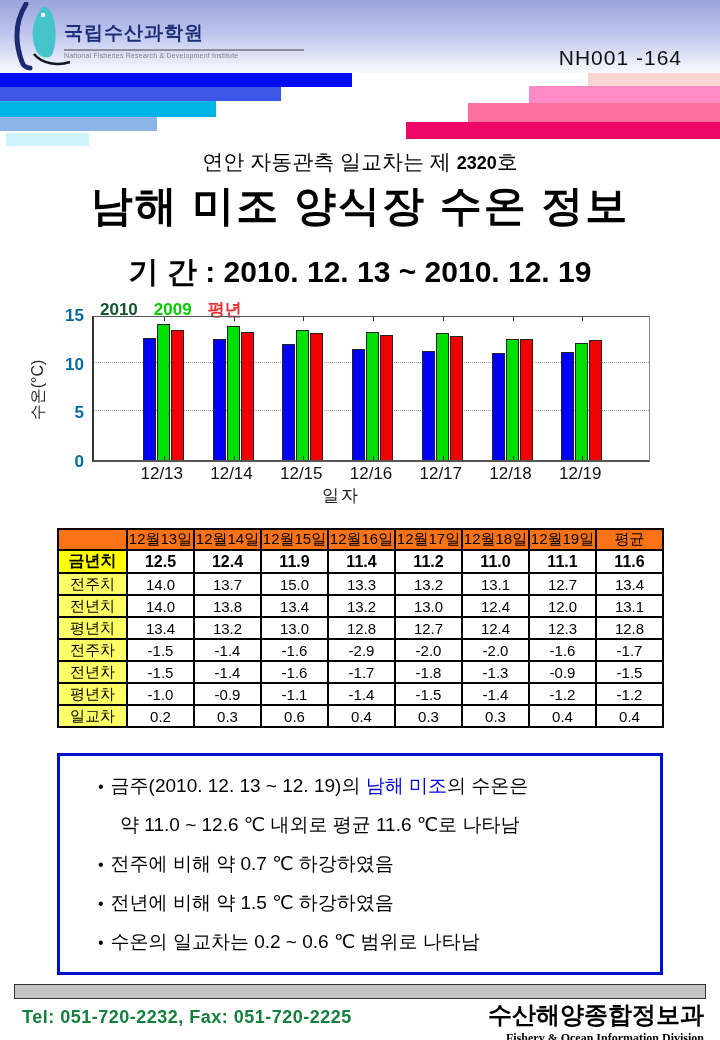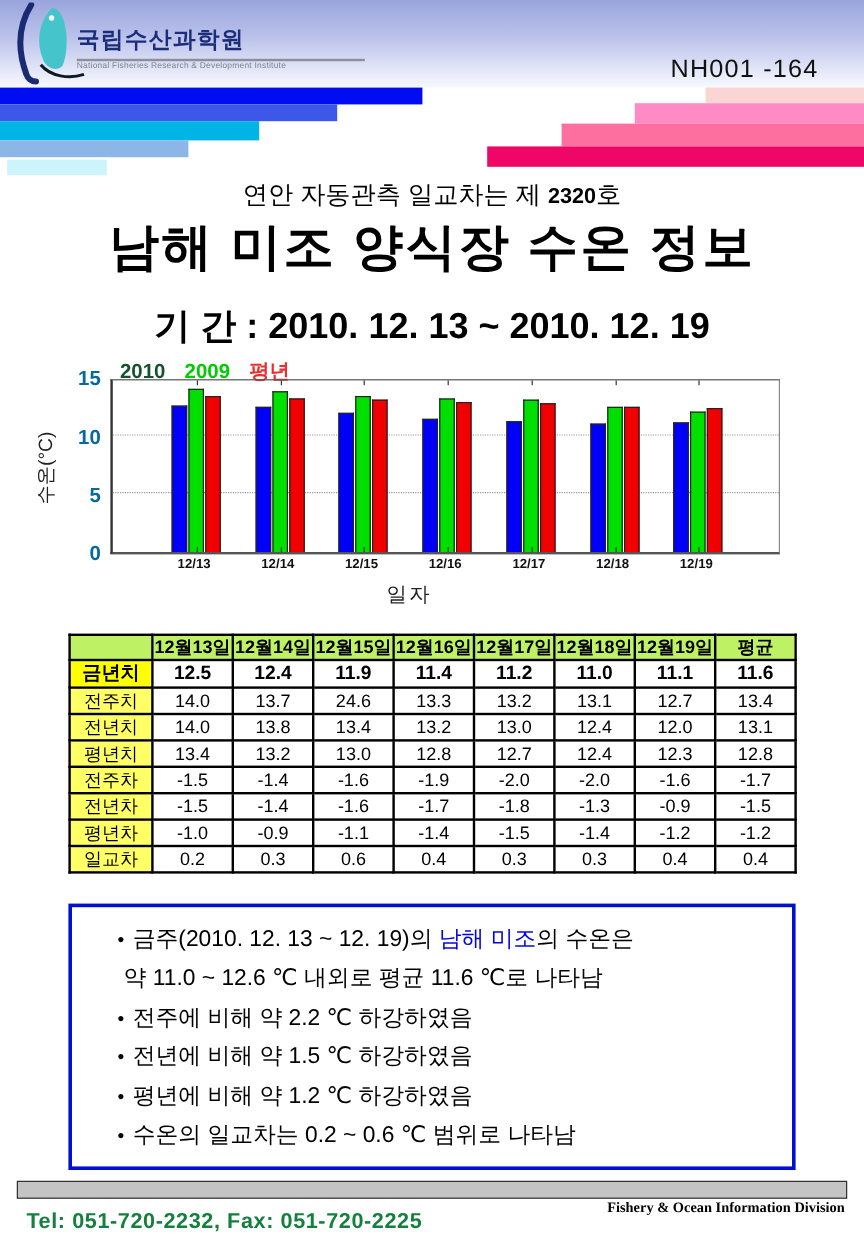--- a/index.html
+++ b/index.html
@@ -50,49 +50,49 @@
            border-left:2px solid #333; border-bottom:2px solid #555;
            border-top:1px solid #555; border-right:1px solid #888; }
   .gridline { position:absolute; left:0; width:100%; height:0;
               border-top:1px dotted #999; }
   .bar { position:absolute; bottom:0; width:13px; border:1px solid #222; border-bottom:none; }
   .tick-top { position:absolute; top:0; width:1px; height:4px; background:#333; }
   .tick-bottom { position:absolute; bottom:0; width:1px; height:4px; background:#333; }
   .ytick-label { position:absolute; width:34px; text-align:right; font-size:17px;
                  font-weight:bold; color:#0369a1; }
   .xtick-label { position:absolute; top:168px; width:64px; text-align:center;
-                 font-size:11px; font-weight:bold; color:#111; }
+                 font-size:17px; font-weight:normal; color:#111; }
   .y-axis-title { position:absolute; left:-32px; top:84px; width:140px; height:20px;
                   text-align:center; font-size:16px; color:#222;
                   transform:rotate(-90deg); }
   .x-axis-title { position:absolute; left:322px; top:188px; width:100px;
                   font-size:17px; color:#222; letter-spacing:2px; }
   #legend { position:absolute; left:100px; top:2px; font-size:17px; font-weight:bold; }
   #legend span { margin-right:16px; }
 
   
   #data-table { position:absolute; left:57px; top:528px; width:607px;
                 border-collapse:collapse; table-layout:fixed; }
   #data-table td, #data-table th {
     border:2px solid #000; text-align:center; vertical-align:middle;
     font-size:15px; color:#000; height:22px; padding:0; overflow:hidden;
   }
-  #data-table th { background:#bef264; font-weight:bold; height:15px; }
+  #data-table th { background:#f97316; font-weight:normal; height:15px; }
   #data-table td.rowlabel { background:#ffff66; }
   #data-table tr.boldrow td { font-weight:bold; font-size:16px; }
   #data-table tr.boldrow td.rowlabel { background:#ffff00; }
 
   
   #summary-box { position:absolute; left:57px; top:753px; width:606px; height:222px;
                  border:3px solid #0010d0; background:#fff;
                  display:flex; flex-direction:column; justify-content:space-around;
                  padding:10px 14px 10px 38px; }
   .sum-line { font-size:19px; color:#000; white-space:nowrap; }
   .sum-line .bullet { font-size:16px; margin-right:7px; }
-  .sum-cont { margin-left:5px; }
+  .sum-cont { margin-left:22px; }
   .hl { font-weight:500; }
 
   
   .footer-bar { position:absolute; left:14px; top:984px; width:692px; height:15px;
                 background:#c4c4c4; border:1px solid #333; }
   .footer-contact { position:absolute; left:22px; top:1007px; font-size:18px;
                     font-weight:bold; color:#15803d; letter-spacing:0.5px; }
   .footer-dept { position:absolute; right:16px; top:999px; text-align:right; }
   .dept-ko { font-size:24px; font-weight:900; color:#000; letter-spacing:0px; }
   .dept-en { font-size:12px; font-weight:bold; color:#000;
@@ -228,21 +228,21 @@
           <td>11.4</td>
           <td>11.2</td>
           <td>11.0</td>
           <td>11.1</td>
           <td>11.6</td>
         </tr>
         <tr>
           <td class="rowlabel">전주치</td>
           <td>14.0</td>
           <td>13.7</td>
-          <td>24.6</td>
+          <td>15.0</td>
           <td>13.3</td>
           <td>13.2</td>
           <td>13.1</td>
           <td>12.7</td>
           <td>13.4</td>
         </tr>
         <tr>
           <td class="rowlabel">전년치</td>
           <td>14.0</td>
           <td>13.8</td>
@@ -262,21 +262,21 @@
           <td>12.7</td>
           <td>12.4</td>
           <td>12.3</td>
           <td>12.8</td>
         </tr>
         <tr>
           <td class="rowlabel">전주차</td>
           <td>-1.5</td>
           <td>-1.4</td>
           <td>-1.6</td>
-          <td>-1.9</td>
+          <td>-2.9</td>
           <td>-2.0</td>
           <td>-2.0</td>
           <td>-1.6</td>
           <td>-1.7</td>
         </tr>
         <tr>
           <td class="rowlabel">전년차</td>
           <td>-1.5</td>
           <td>-1.4</td>
           <td>-1.6</td>
@@ -307,25 +307,25 @@
           <td>0.3</td>
           <td>0.4</td>
           <td>0.4</td>
         </tr>
       </tbody>
   </table>
 
   <div id="summary-box" style="border-color: rgb(0, 16, 208);">
     <div class="sum-line"><span class="bullet">•</span><span>금주(2010. 12. 13 ~ 12. 19)의 </span><span class="hl" id="hl1" style="color: rgb(0, 0, 224);">남해 미조</span><span>의 수온은</span></div>
     <div class="sum-line sum-cont">약 11.0 ~ 12.6 ℃ 내외로 평균 11.6 ℃로 나타남</div>
-    <div class="sum-line"><span class="bullet">•</span><span>전주에 비해 약 2.2 ℃ 하강하였음</span></div>
+    <div class="sum-line"><span class="bullet">•</span><span>전주에 비해 약 0.7 ℃ 하강하였음</span></div>
     <div class="sum-line"><span class="bullet">•</span><span>전년에 비해 약 1.5 ℃ 하강하였음</span></div>
-    <div class="sum-line"><span class="bullet">•</span><span>평년에 비해 약 1.2 ℃ 하강하였음</span></div>
     <div class="sum-line"><span class="bullet">•</span><span>수온의 일교차는 0.2 ~  0.6 ℃ 범위로 나타남</span></div>
   </div>
 
   <div class="footer-bar"></div>
   <div class="footer-contact">Tel: 051-720-2232,  Fax: 051-720-2225</div>
   <div class="footer-dept">
+    <div class="dept-ko">수산해양종합정보과</div>
     <div class="dept-en">Fishery &amp; Ocean Information Division</div>
   </div>
 
 </div>
 
 </body></html>

